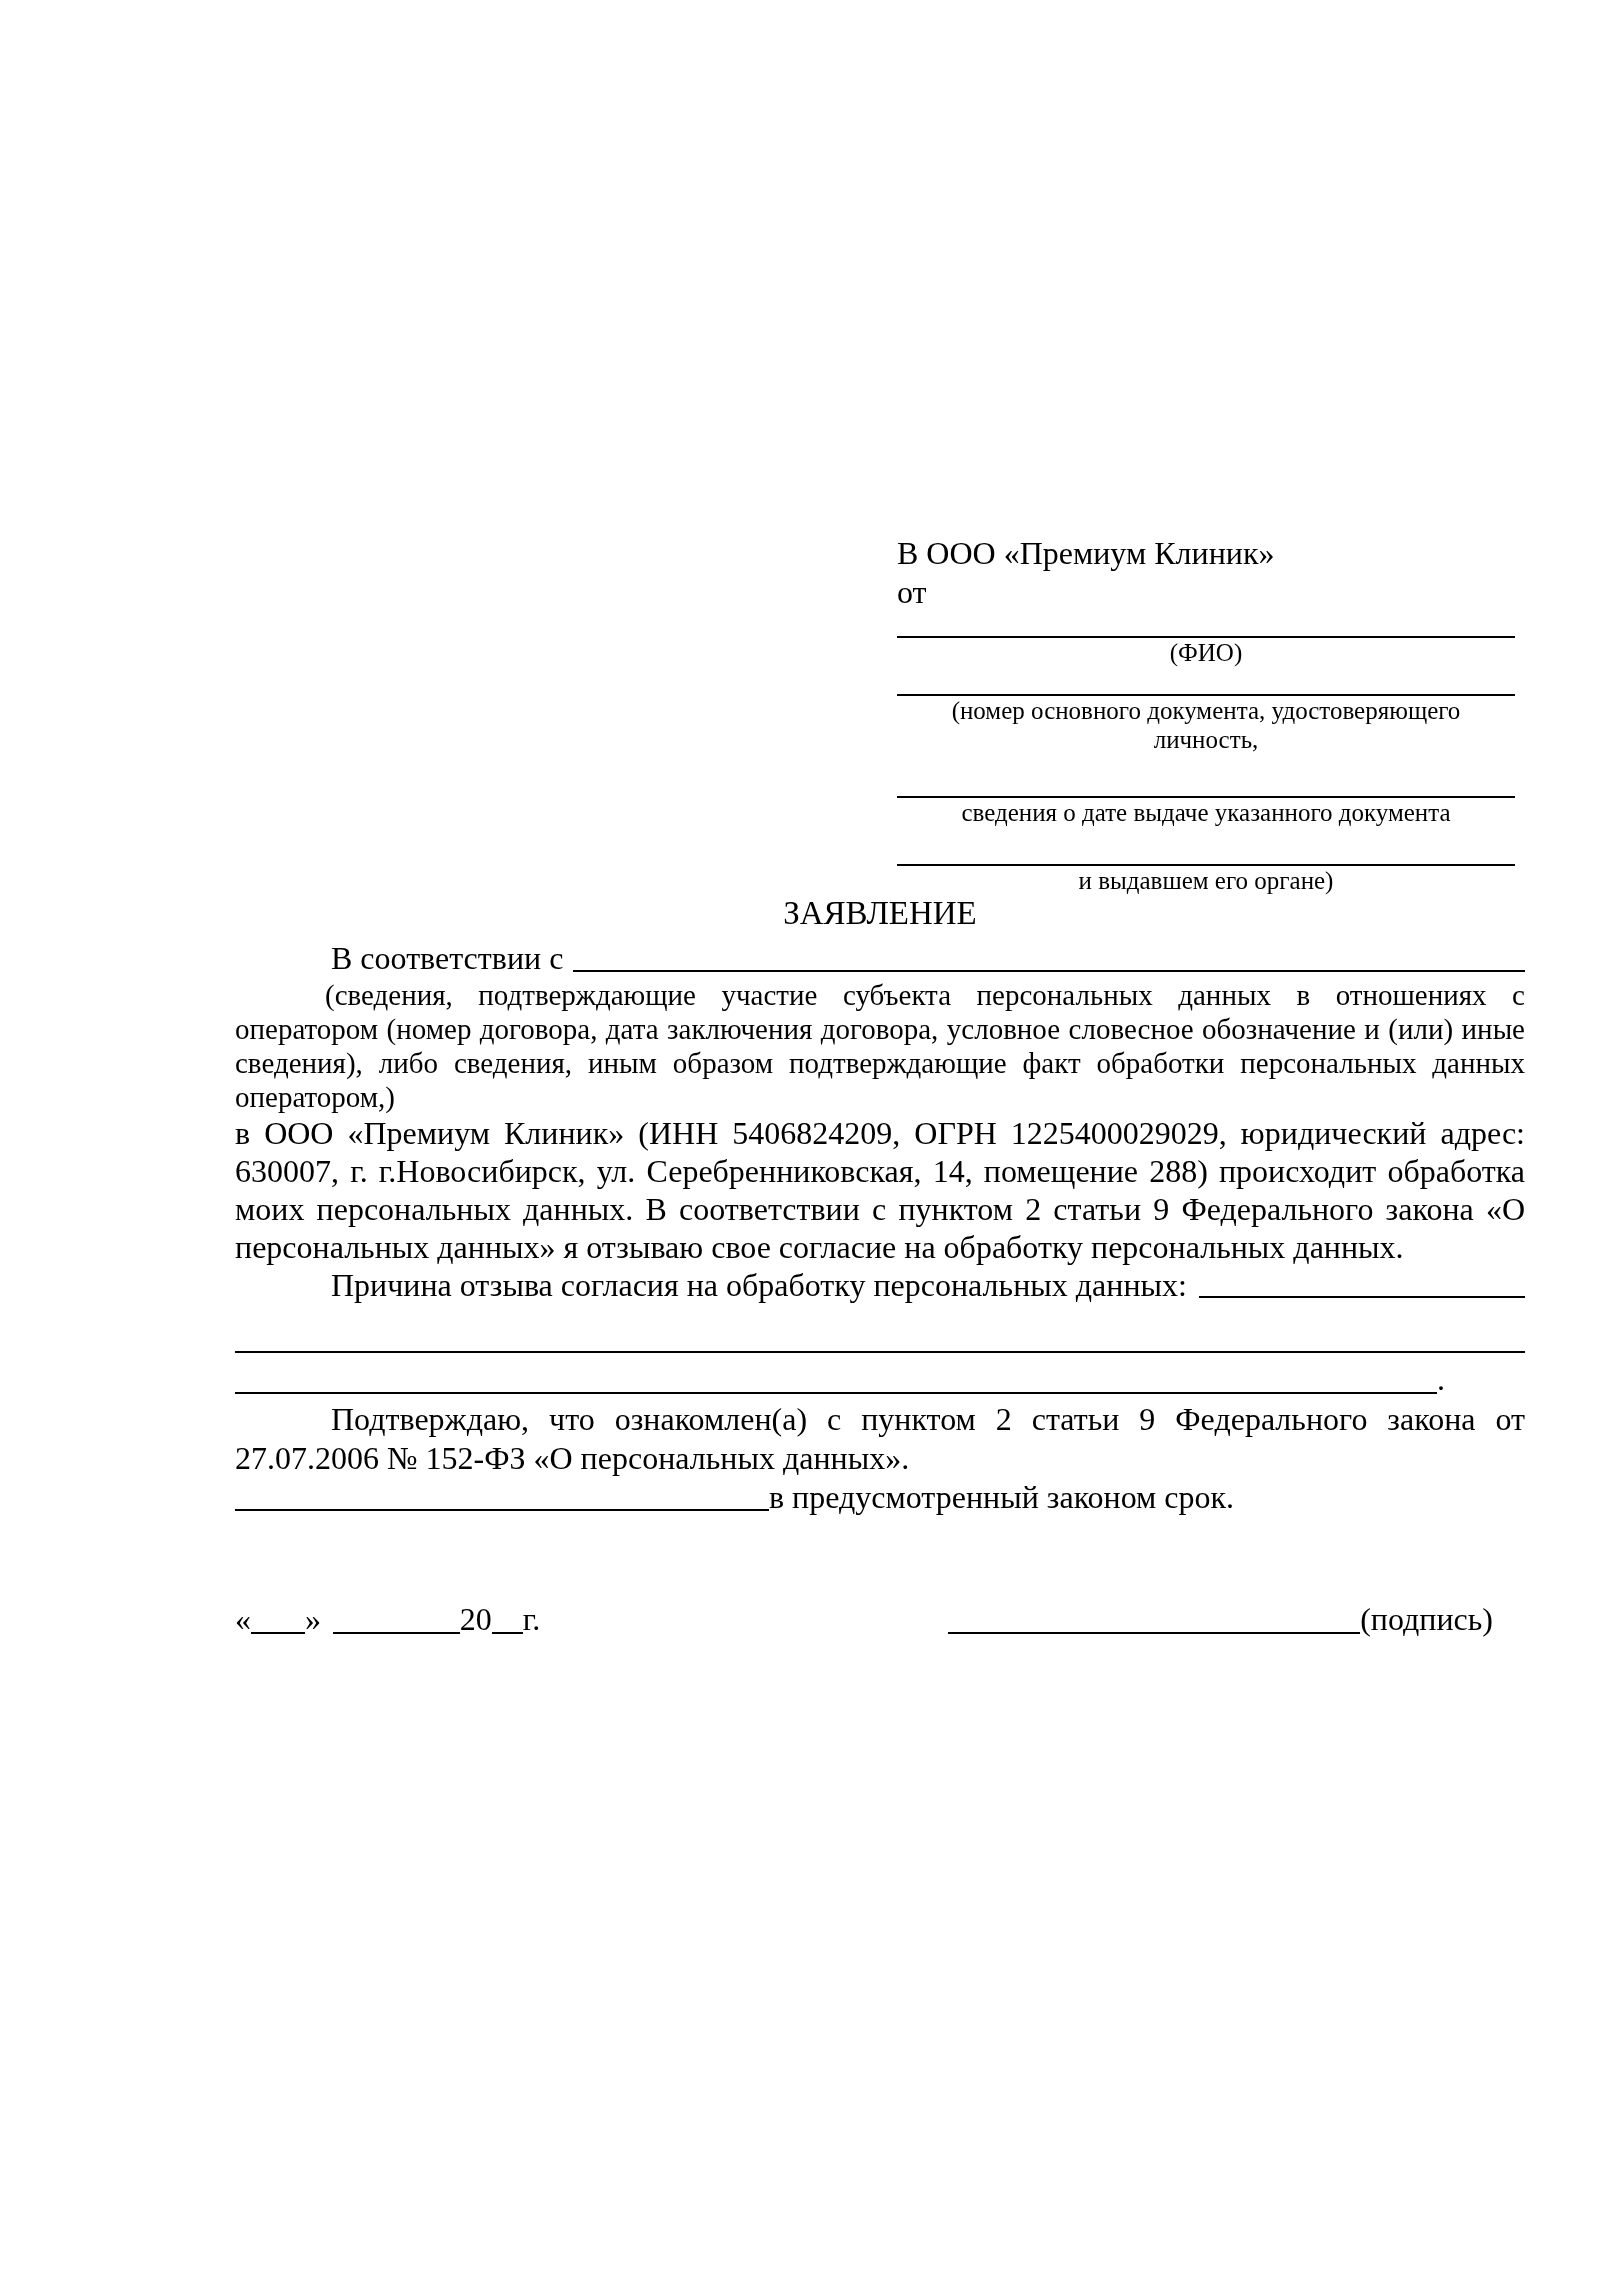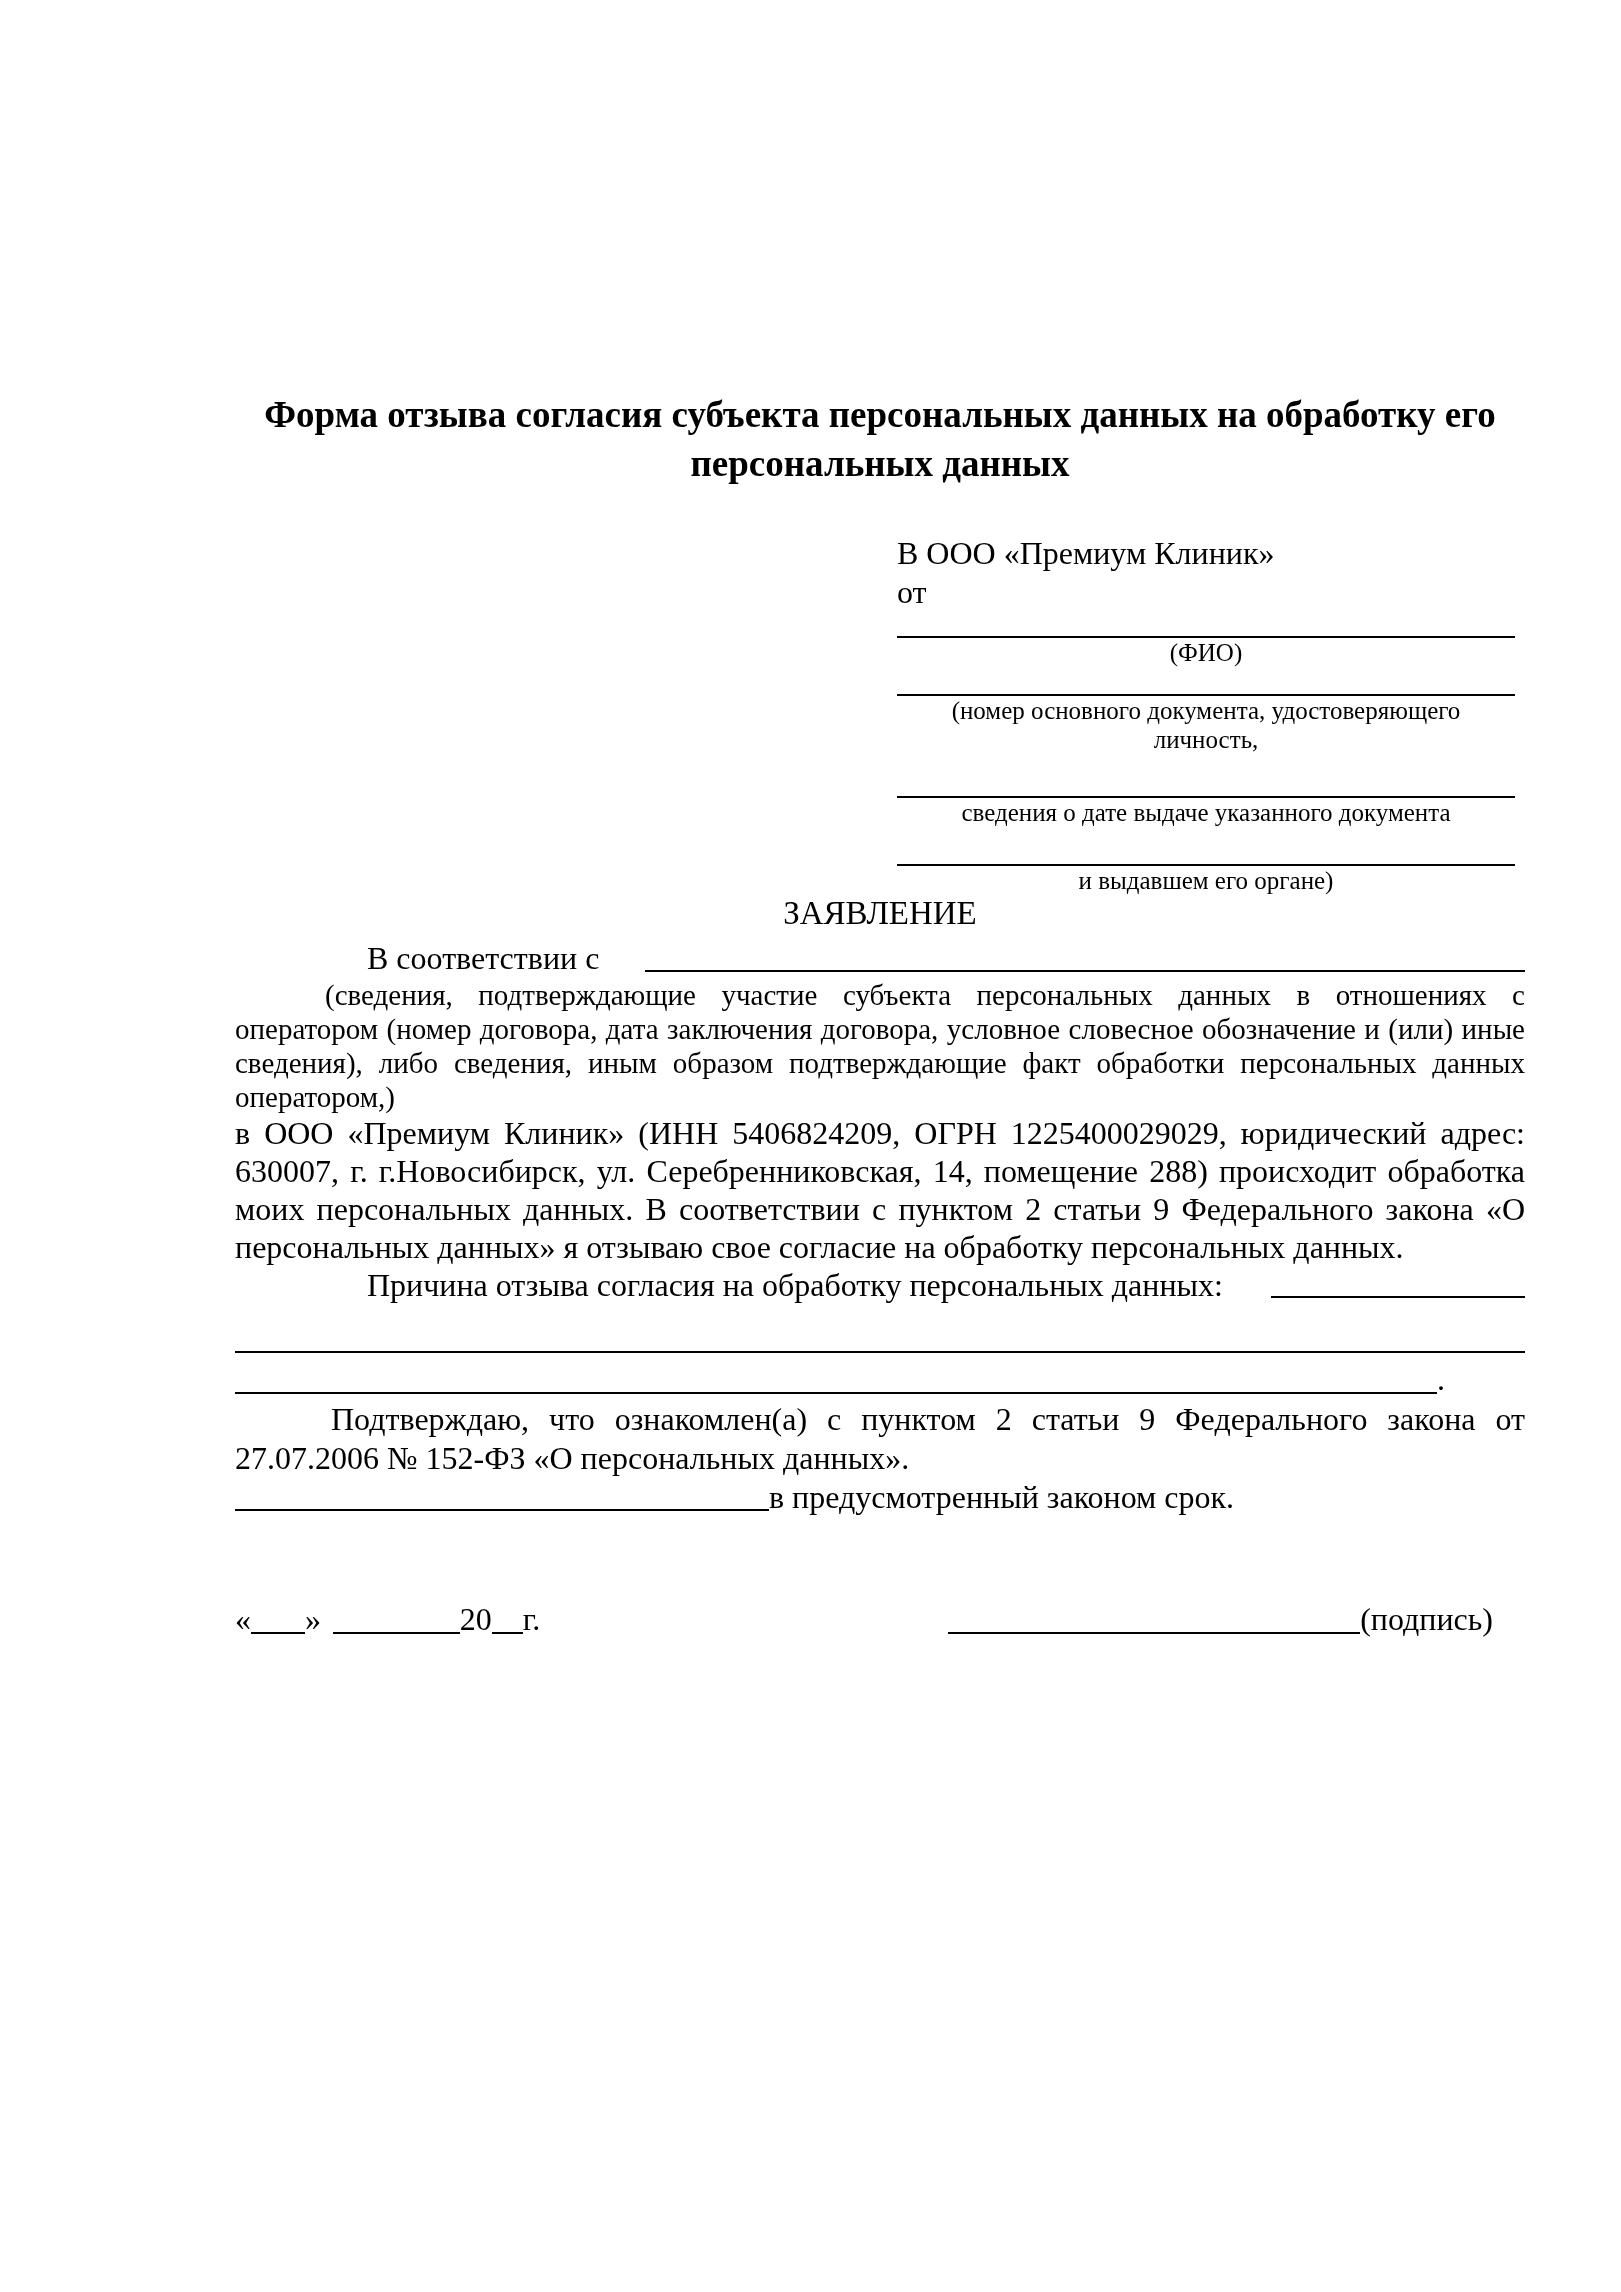--- a/index.html
+++ b/index.html
@@ -37,21 +37,21 @@
   
   .statement-heading{
     position:absolute;left:235px;top:894px;width:1290px;
     font-size:33px;line-height:39px;text-align:center;
   }
   
   .main{
     position:absolute;left:235px;top:939px;width:1290px;
     font-size:32px;line-height:39px;
   }
-  .row{display:flex;gap:36px;}
+  .row{display:flex;}
   .indent{flex:0 0 96px;}
   .nowrap{white-space:nowrap;}
   .fill{
     flex:1 1 auto;height:0;border-bottom:2.9px solid #000;
     align-self:flex-end;margin-bottom:5.9px;
   }
   .note{
     font-size:29px;line-height:34px;text-align:justify;
     text-indent:90px;
   }
@@ -82,21 +82,20 @@
   .bw32{flex:0 0 31px;}
   .bw420{flex:0 0 412px;}
   .sig-group{margin-right:32px;}
 </style>
 </head>
 <body>
 
 <div class="page">
 
 
-  <div class="doc-title">Форма отзыва согласия субъекта персональных данных на обработку его персональных данных</div>
 
   <div class="recipient">
     <div>В ООО «Премиум Клиник»</div>
     <div>от</div>
 
     <div class="f1">
       <div class="fline"></div>
       <div class="caption">(ФИО)</div>
     </div>
     <div class="f2">

